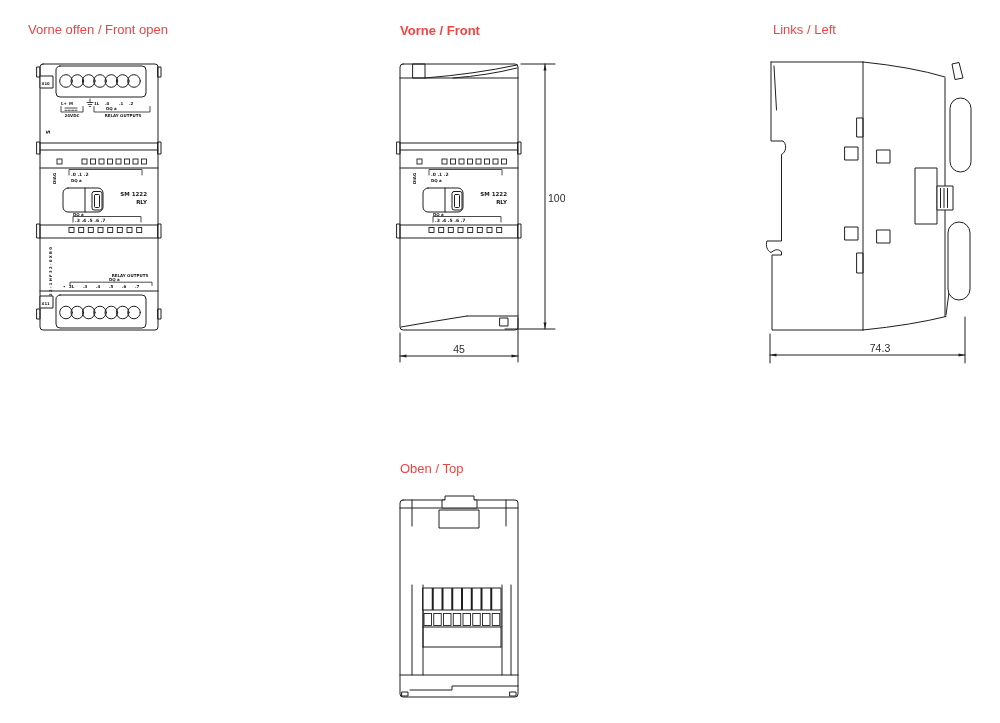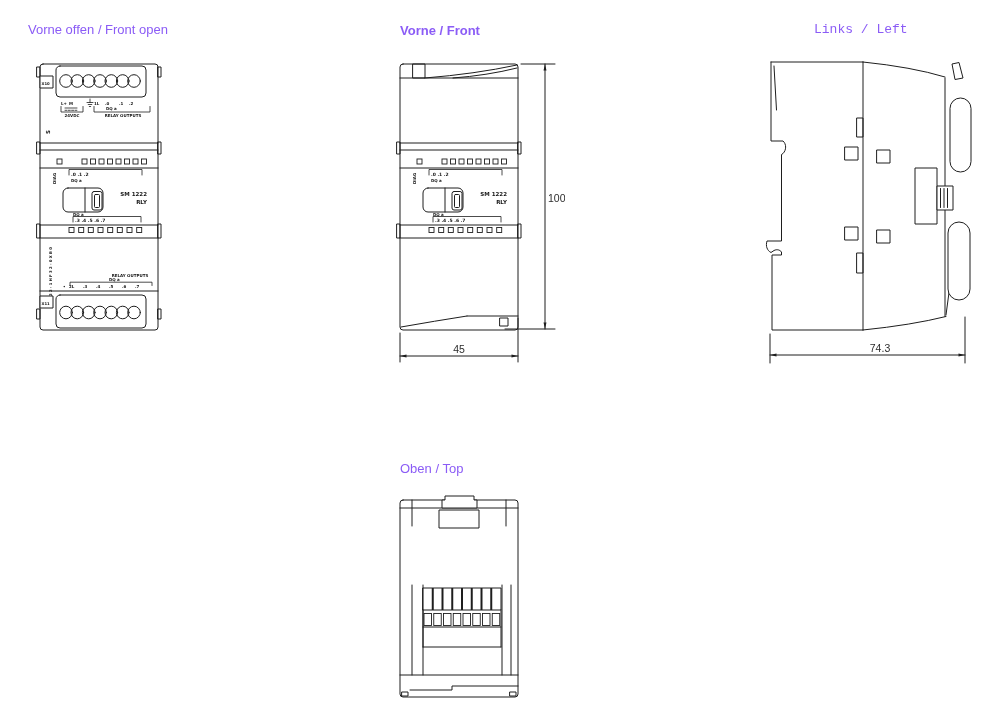--- a/index.html
+++ b/index.html
@@ -1,18 +1,18 @@
 <!DOCTYPE html>
 <html><head>
 <meta charset="utf-8">
 <style>
   html,body{margin:0;padding:0;background:#ffffff;}
   .canvas{position:relative;width:1000px;height:723px;background:#ffffff;overflow:hidden;
           font-family:"Liberation Sans",sans-serif;}
-  .title{position:absolute;font:13px "Liberation Sans",sans-serif;color:#8b5cf6;white-space:nowrap;}
+  .title{position:absolute;font:13px "Liberation Sans",sans-serif;color:#ef4444;white-space:nowrap;}
   .view{position:absolute;}
   
   .ln  {fill:none;stroke:#1e1e1e;stroke-width:1;stroke-linejoin:round;stroke-linecap:round;}
   .lnf {fill:#ffffff;stroke:#1e1e1e;stroke-width:1;stroke-linejoin:round;}
   .sq  {fill:none;stroke:#1e1e1e;stroke-width:0.9;}
   .comb{fill:none;stroke:#1e1e1e;stroke-width:2;}
   .arr {fill:#1e1e1e;stroke:none;}
   .dash{stroke-dasharray:2,1.3;}
   
   .t4  {font:bold 4px  "DejaVu Sans",sans-serif;fill:#161616;}
@@ -24,21 +24,21 @@
   .end {text-anchor:end;}
   .sp  {letter-spacing:1.3px;}
 </style>
 </head>
 <body>
 
 <div class="canvas">
 
   <div class="title" style="left:28px;top:22px;">Vorne offen / Front open</div>
   <div class="title" style="left:400px;top:23px;font-weight:bold;">Vorne / Front</div>
-  <div class="title" style="left:814px;top:22px;font-family:Liberation Mono, monospace;">Links / Left</div>
+  <div class="title" style="left:773px;top:22px;">Links / Left</div>
   <div class="title" style="left:400px;top:461px;text-align:right;">Oben / Top</div>
 
   <svg class="view" style="left:35px;top:58px;" width="130" height="275" viewBox="0 0 130 275">
 
     <rect class="ln" x="5" y="6" width="118" height="266" rx="3"></rect>
     <g>
       <rect class="ln" x="2" y="9" width="3" height="10"></rect>
         <rect class="ln" x="123" y="9" width="3" height="10"></rect>
       <rect class="ln" x="2" y="251" width="3" height="10"></rect>
         <rect class="ln" x="123" y="251" width="3" height="10"></rect>

